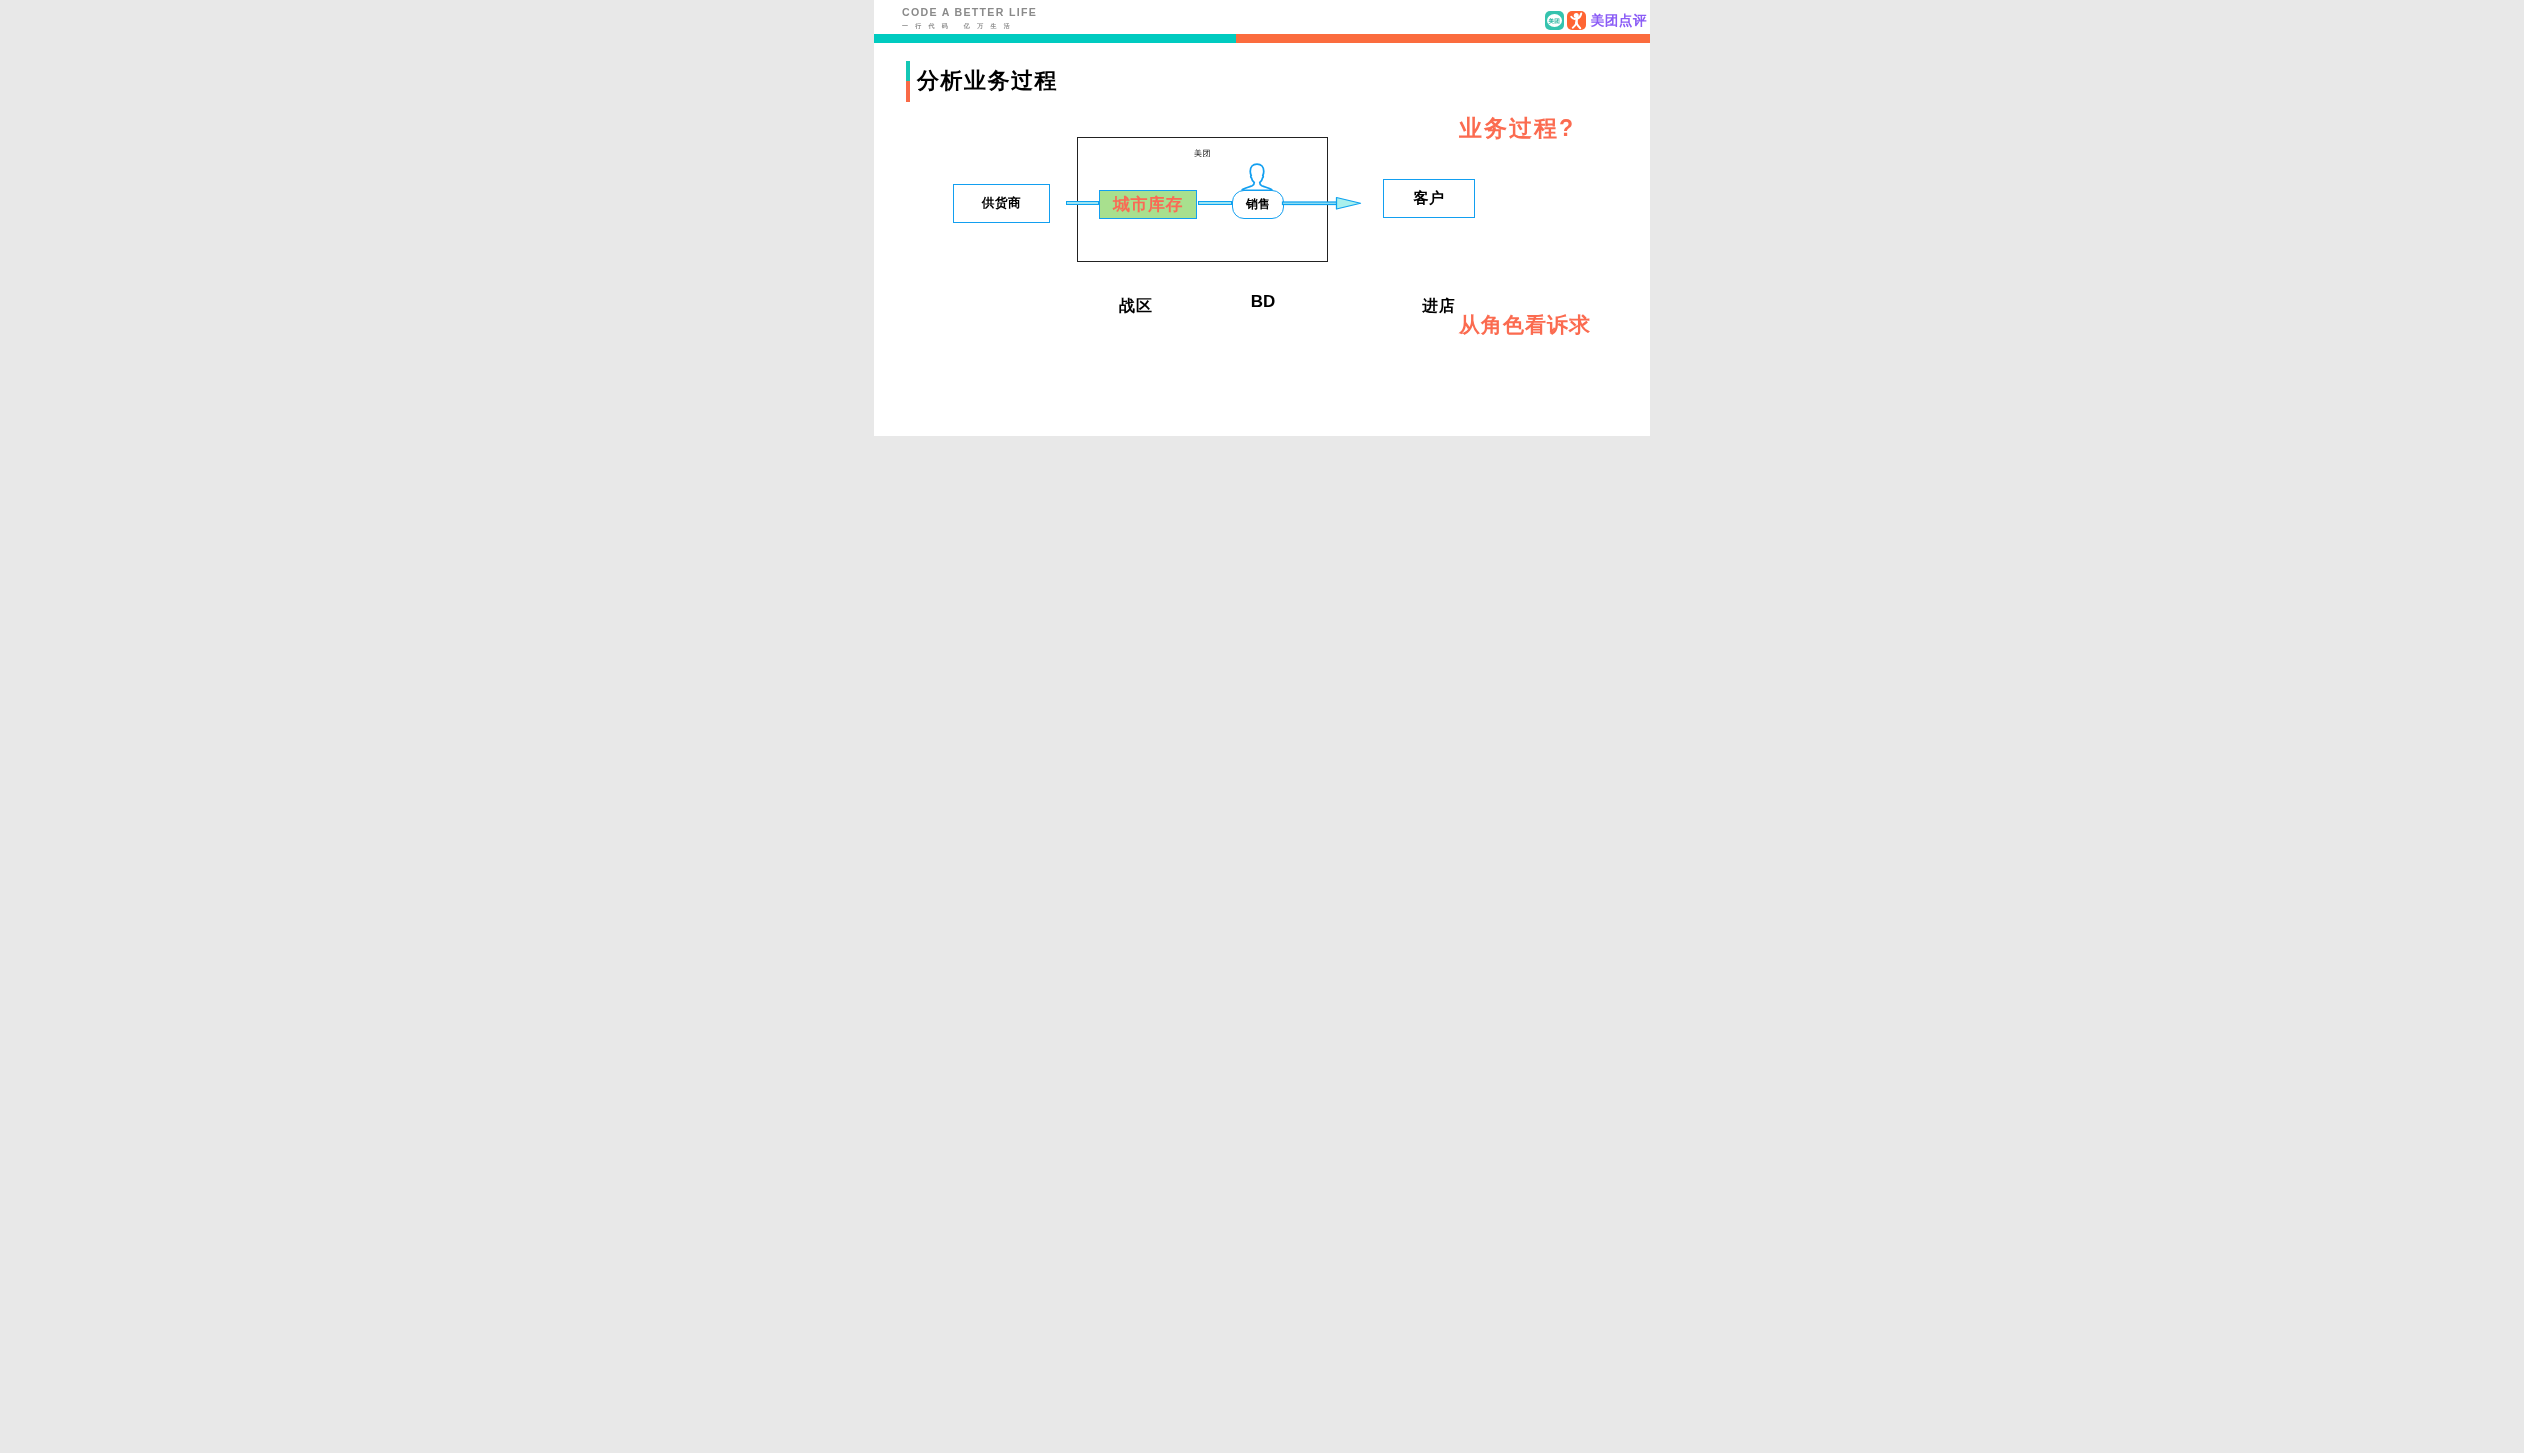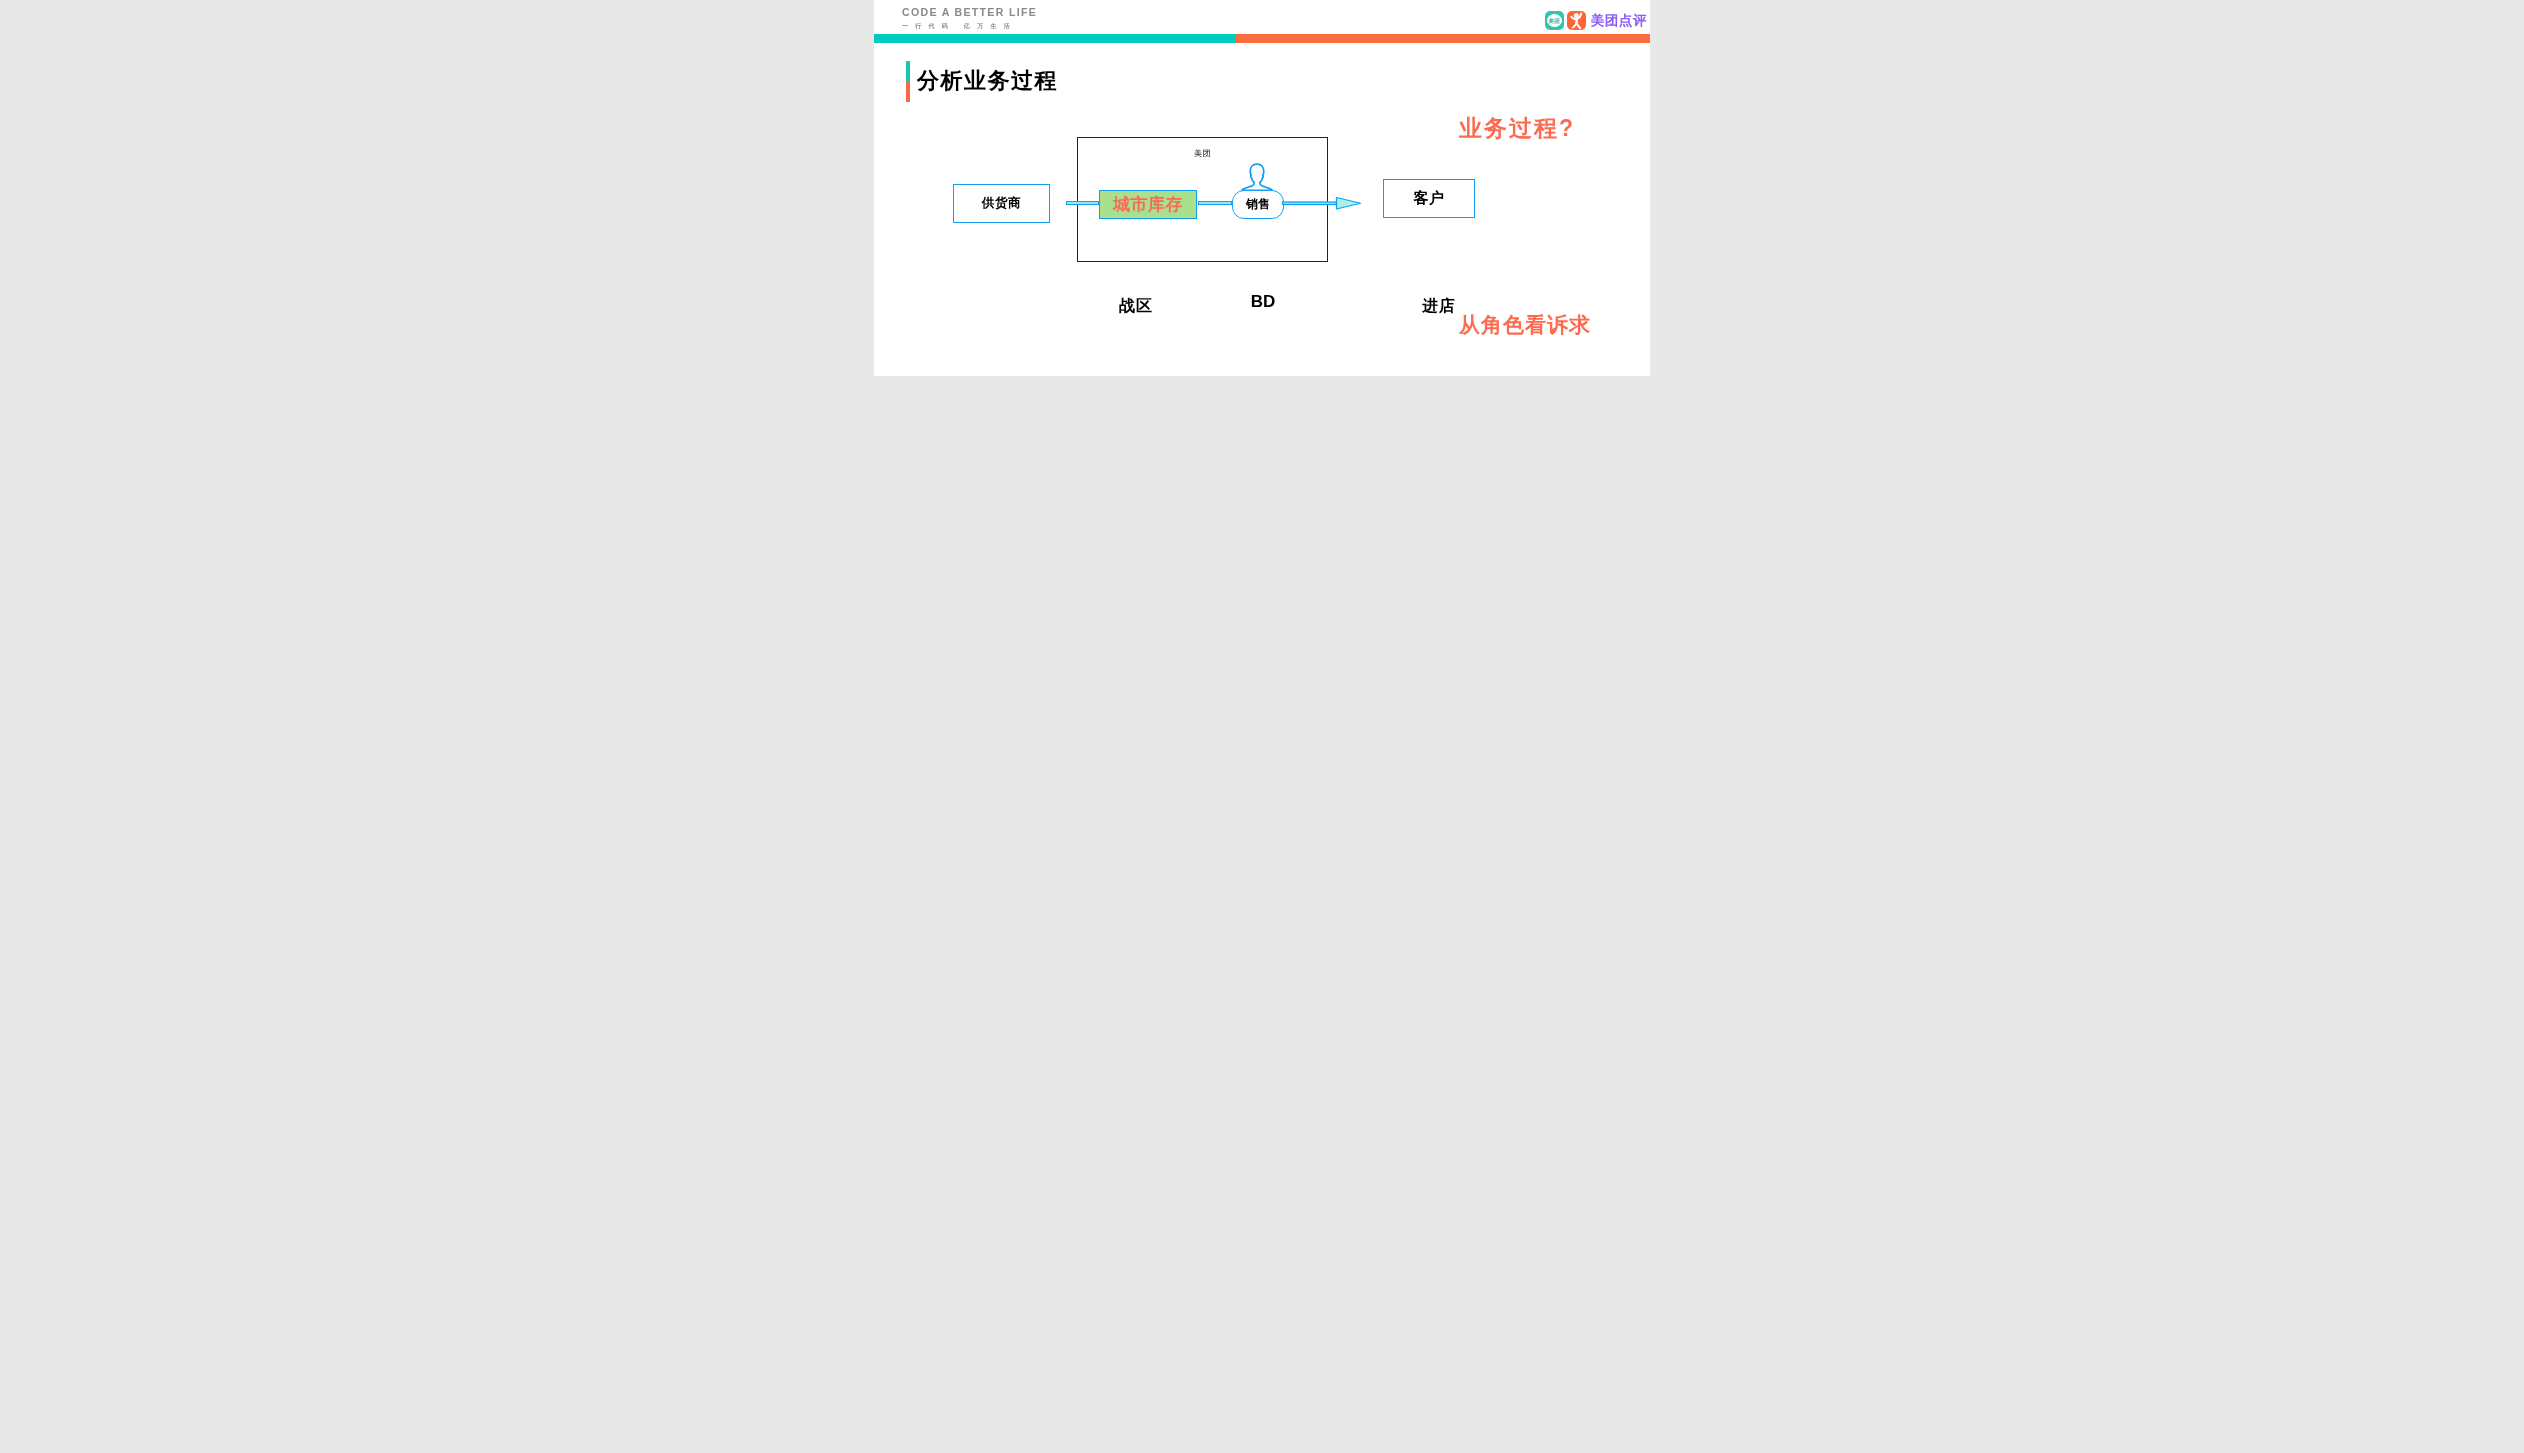--- a/index.html
+++ b/index.html
@@ -1,17 +1,17 @@
 <!DOCTYPE html>
 <html style="font-size:8px"><head>
 <meta charset="utf-8">
 <style>
   html,body{margin:0;padding:0;background:#e8e8e8;}
   .slide{
-    position:relative; width:776px; height:376px; background:#ffffff;
+    position:relative; width:776px; height:436px; background:#ffffff;
     overflow:hidden; font-family:"Liberation Sans", sans-serif;
     margin:0 auto;
   }
   
   .logo-block{position:absolute; left:28px; top:6px;}
   .logo-title{font-size:10.6px; font-weight:bold; color:#8A8A8A; letter-spacing:1.3px; white-space:nowrap;}
   .logo-sub{font-size:6px; font-weight:bold; color:#8A8A8A; letter-spacing:2.8px; margin-top:3.5px; white-space:nowrap;}
   .brand{position:absolute; right:3px; top:11px; display:flex; align-items:center;}
   .app-icon{position:relative; width:19px; height:19px; border-radius:5px; flex:0 0 auto;}
   .app-icon.teal{background:#35C3AE;}

